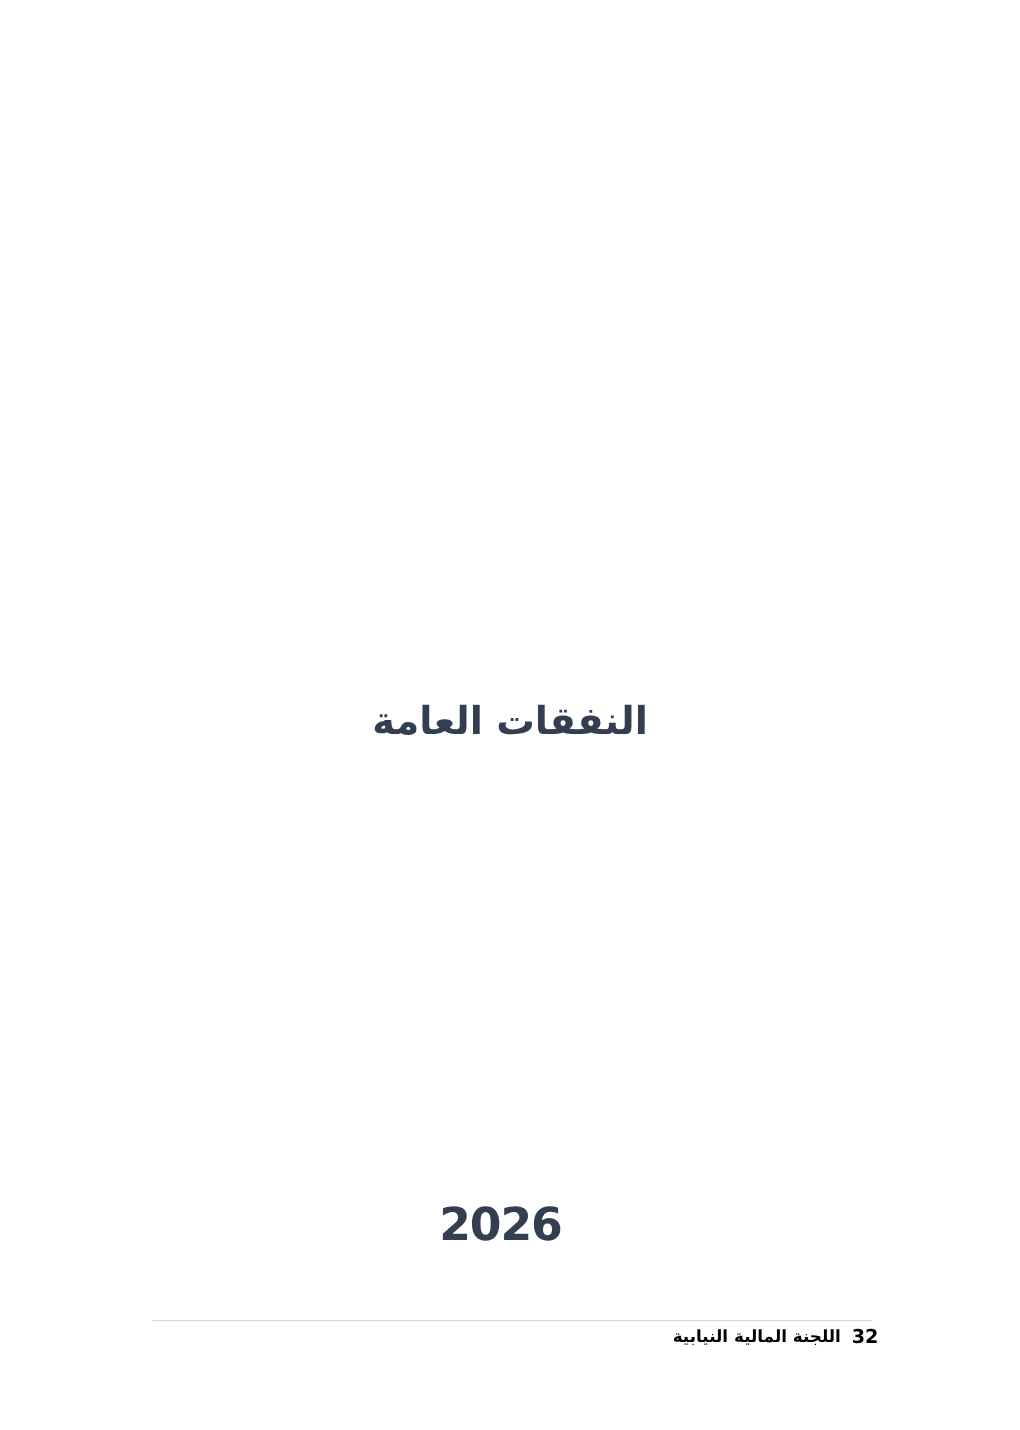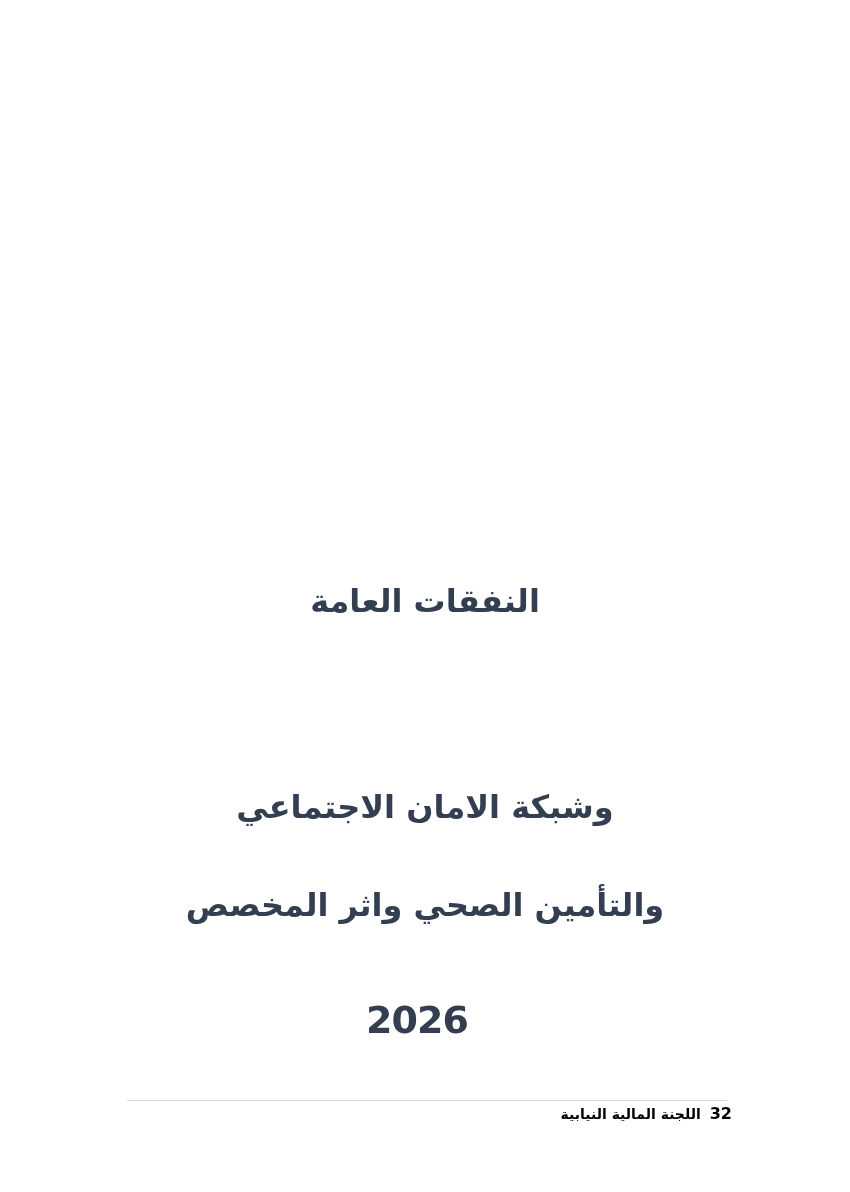--- a/index.html
+++ b/index.html
@@ -80,23 +80,21 @@
   }
 </style>
 </head>
 <body>
 
 <div class="page">
 
   <div class="title-line title-line-1">النفقات العامة</div>
 
 
-  <div class="title-line title-line-3">وشبكة الامان الاجتماعي</div>
 
-  <div class="title-line title-line-4">والتأمين الصحي واثر المخصص</div>
 
   <div class="year-line">2026</div>
 
   <div class="footer-rule"></div>
 
   <div class="footer-text">
     <span class="footer-committee">اللجنة المالية النيابية</span>
     <span class="footer-page-number">32</span>
   </div>
 

